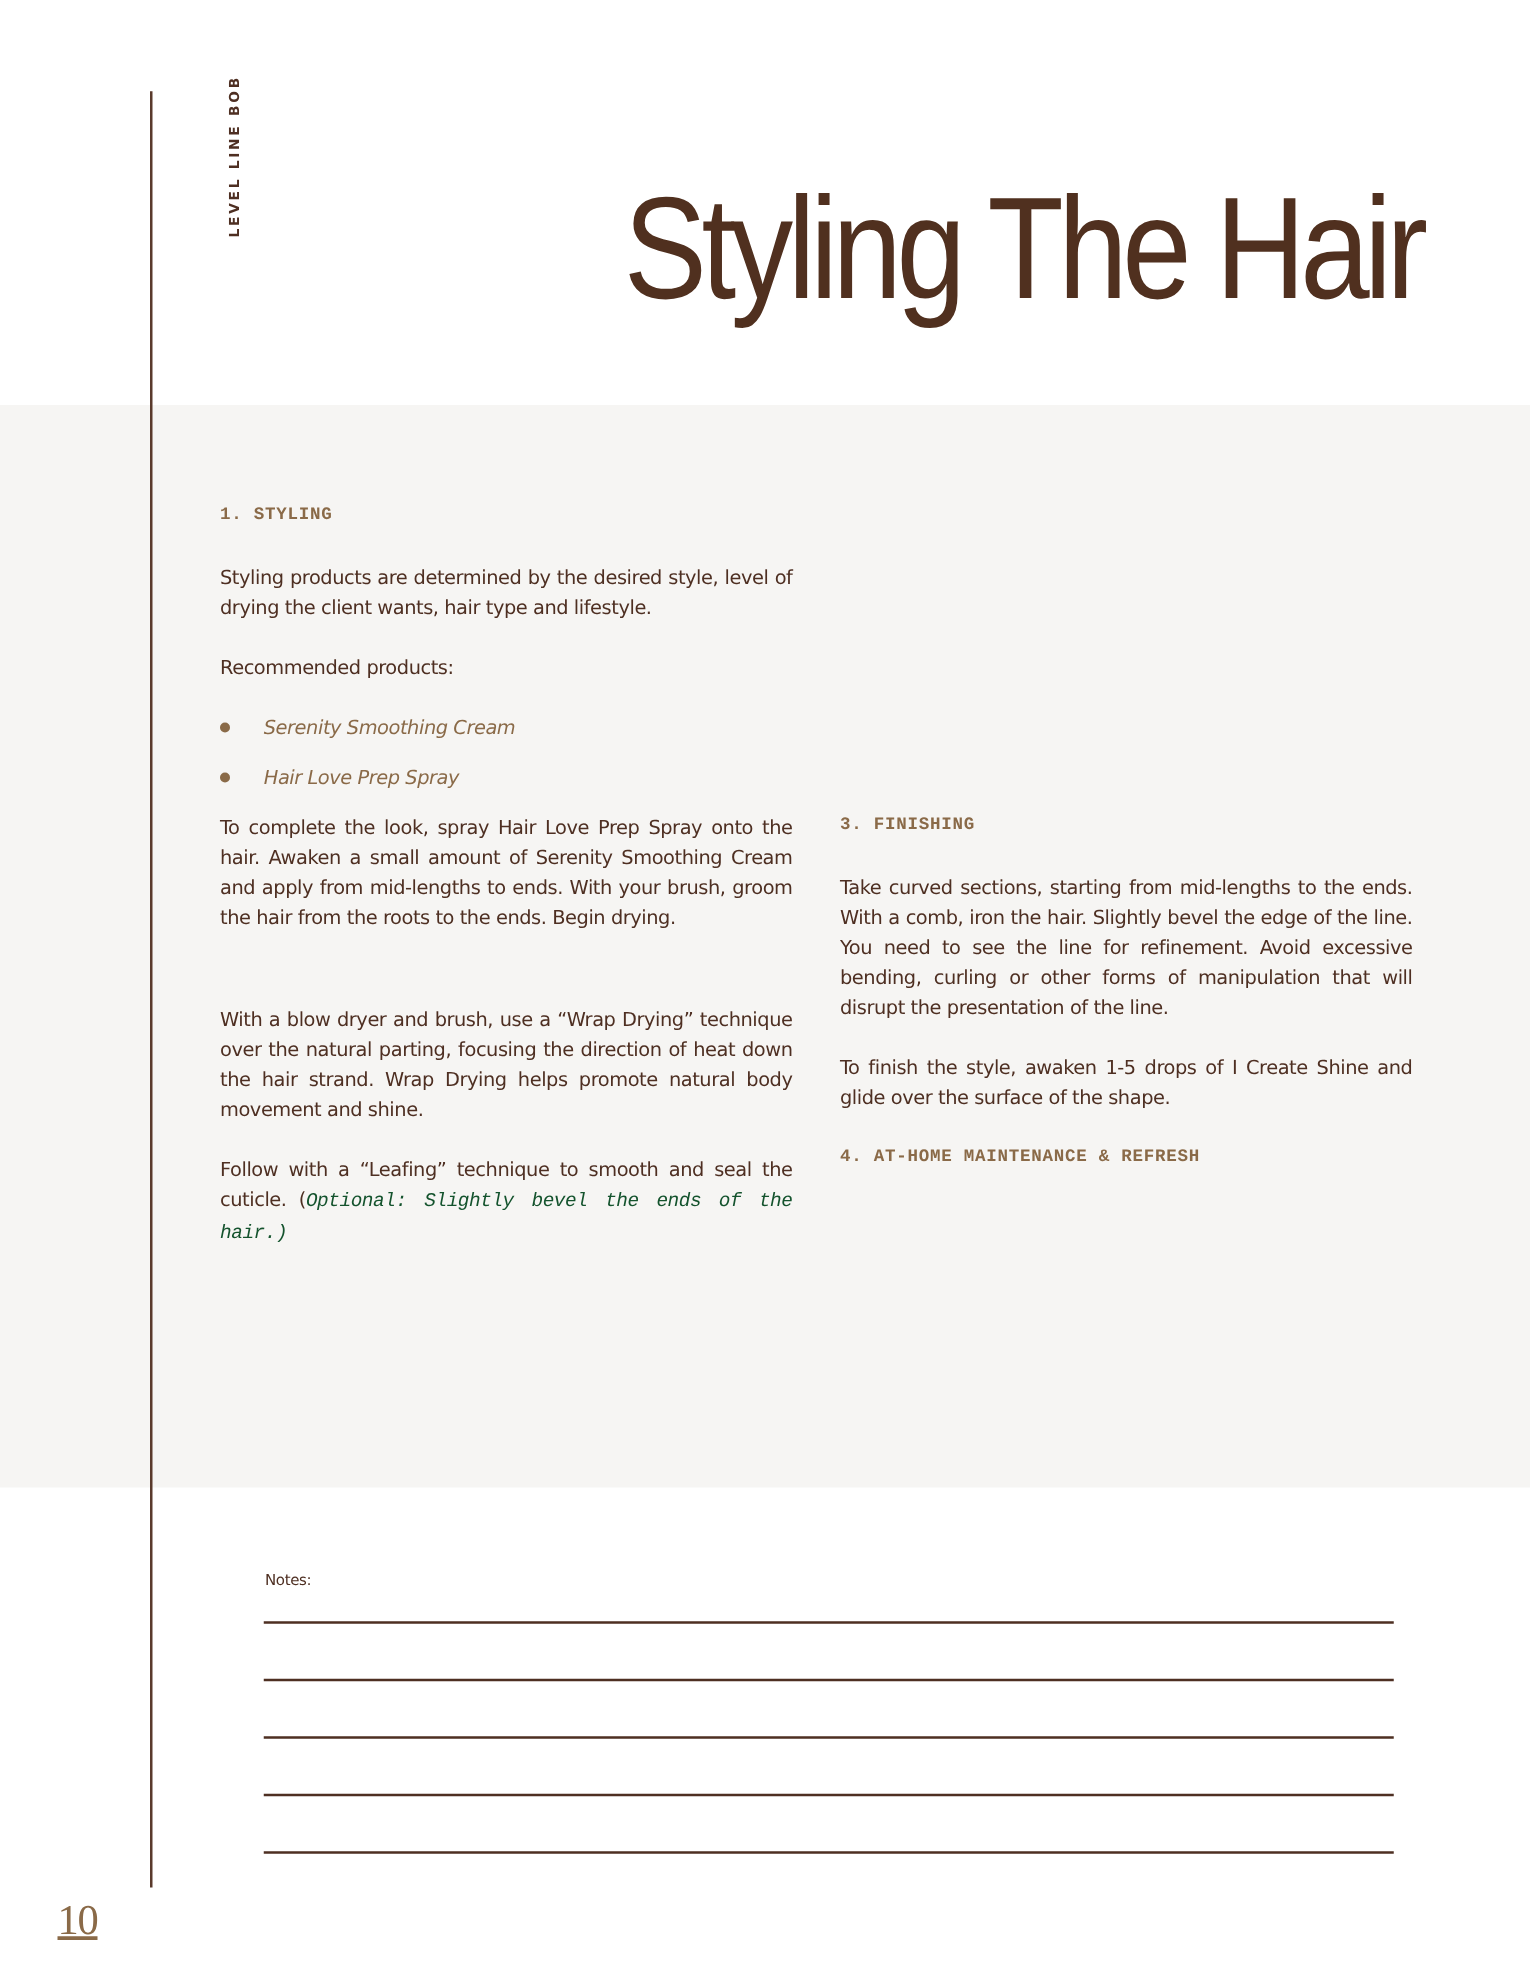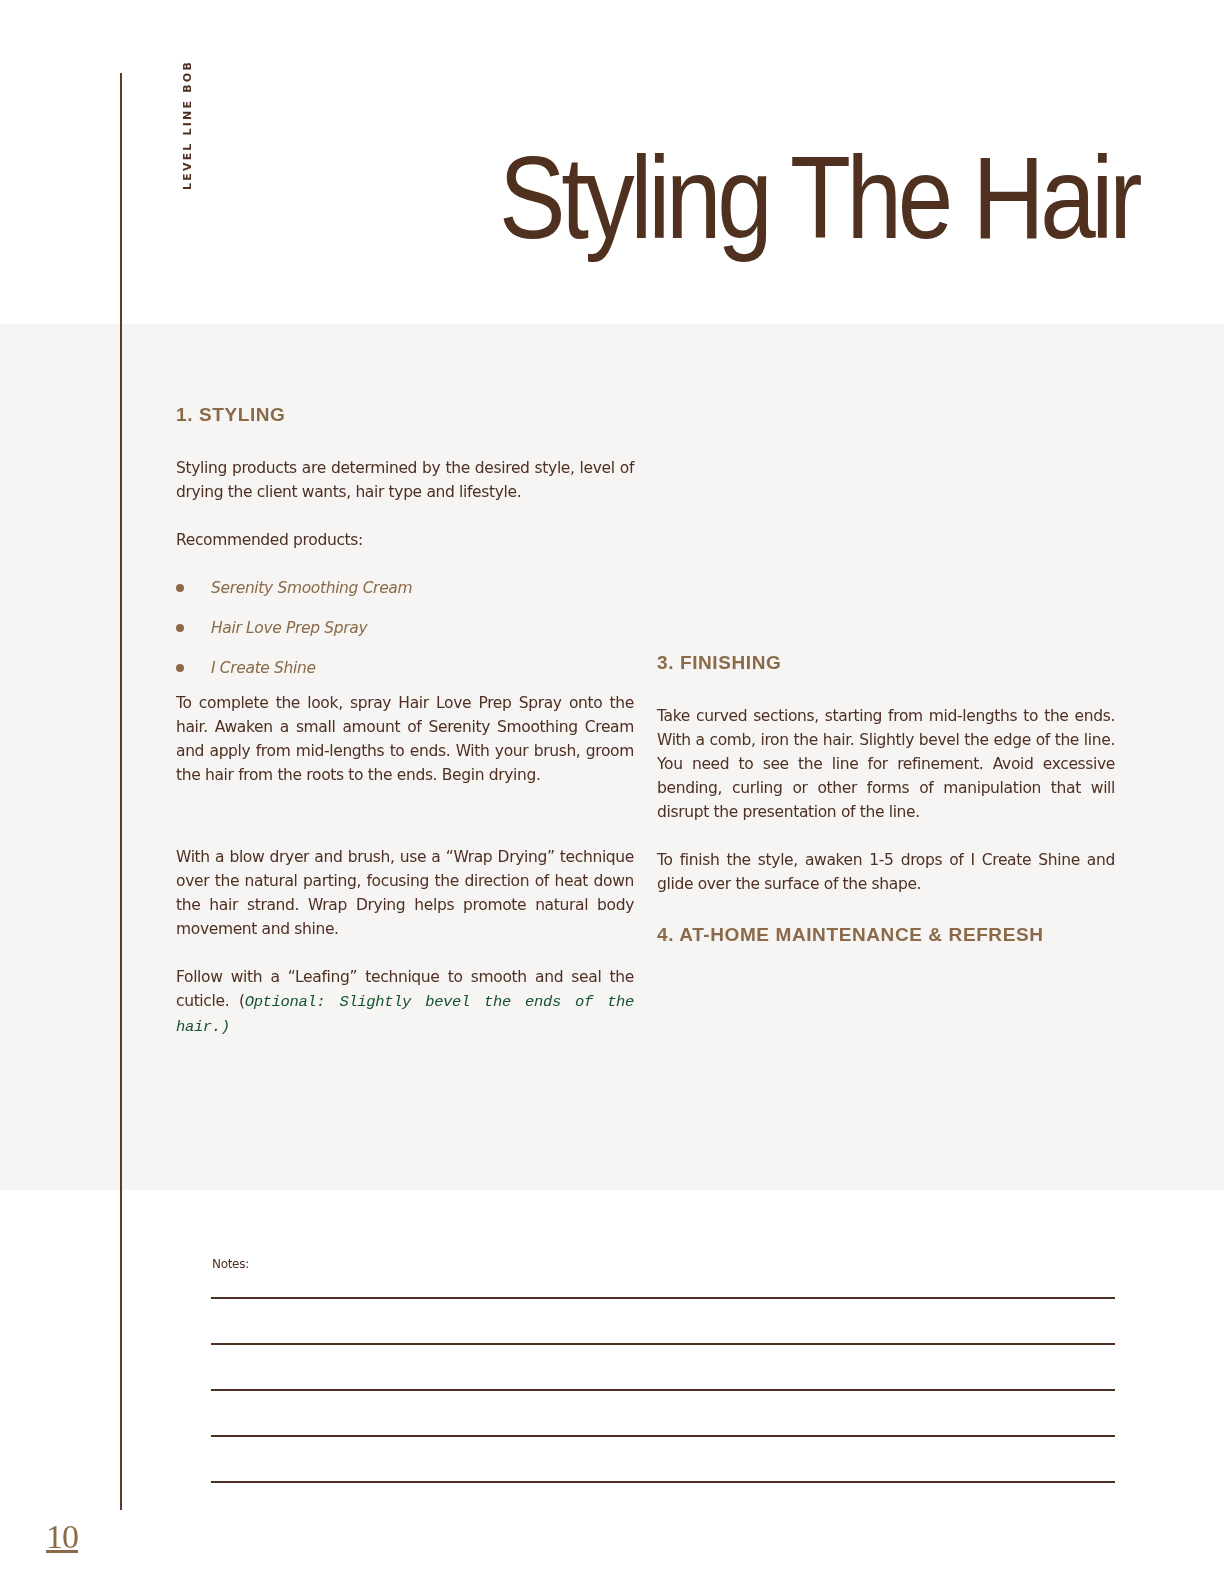--- a/index.html
+++ b/index.html
@@ -25,24 +25,24 @@
     }
     .title {
       position: absolute; right: 86px; top: 62px;
       font-family: "Liberation Sans", sans-serif;
       font-size: 116px; font-weight: normal; letter-spacing: -5px;
       color: #50301f; line-height: 1; white-space: nowrap;
       transform: scaleX(0.86); transform-origin: right top;
     }
     .col { position: absolute; width: 458px; }
     .col-left { left: 176px; top: 404px; }
-    .col-right { left: 657px; top: 652px; }
+    .col-right { left: 672px; top: 652px; }
     h2 {
-      margin: 0; font-family: Liberation Sans, sans-serif; font-weight: bold;
-      font-size: 19px; letter-spacing: 0.6px; color: #8a6a48;
+      margin: 0; font-family: Liberation Mono, monospace; font-weight: bold;
+      font-size: 14px; letter-spacing: 0.6px; color: #8a6a48;
     }
     p {
       margin: 0; font-family: "DejaVu Sans", sans-serif;
       font-size: 15.5px; line-height: 24px; color: #4e2f22;
       text-align: justify; letter-spacing: -0.35px;
     }
     .gap-h { height: 30px; }
     .gap-p { height: 24px; }
     .gap-s { height: 24px; }
     ul { list-style: none; margin: 0; padding: 0; }
@@ -83,21 +83,20 @@
   <section>
     <h2>1. STYLING</h2>
     <div class="gap-h"></div>
     <p>Styling products are determined by the desired style, level of drying the client wants, hair type and lifestyle.</p>
     <div class="gap-p"></div>
     <p>Recommended products:</p>
     <div class="gap-s"></div>
     <ul>
       <li><span class="dot"></span><span>Serenity Smoothing Cream</span></li>
       <li><span class="dot"></span><span>Hair Love Prep Spray</span></li>
-      <li style="height:35px;"><span class="dot"></span><span>I Create Shine</span></li>
     </ul>
     <p>To complete the look, spray Hair Love Prep Spray onto the hair. Awaken a small amount of Serenity Smoothing Cream and apply from mid-lengths to ends. With your brush, groom the hair from the roots to the ends. Begin drying.</p>
   </section>
   <div style="height:28px;"></div>
   <section>
     <div class="gap-h"></div>
     <p>With a blow dryer and brush, use a “Wrap Drying” technique over the natural parting, focusing the direction of heat down the hair strand. Wrap Drying helps promote natural body movement and shine.</p>
     <div class="gap-p"></div>
     <p><span>Follow with a “Leafing” technique to smooth and seal the cuticle. (</span><span class="italic-accent">Optional: Slightly bevel the ends of the hair.</span><span class="italic-accent">)</span></p>
   </section>

